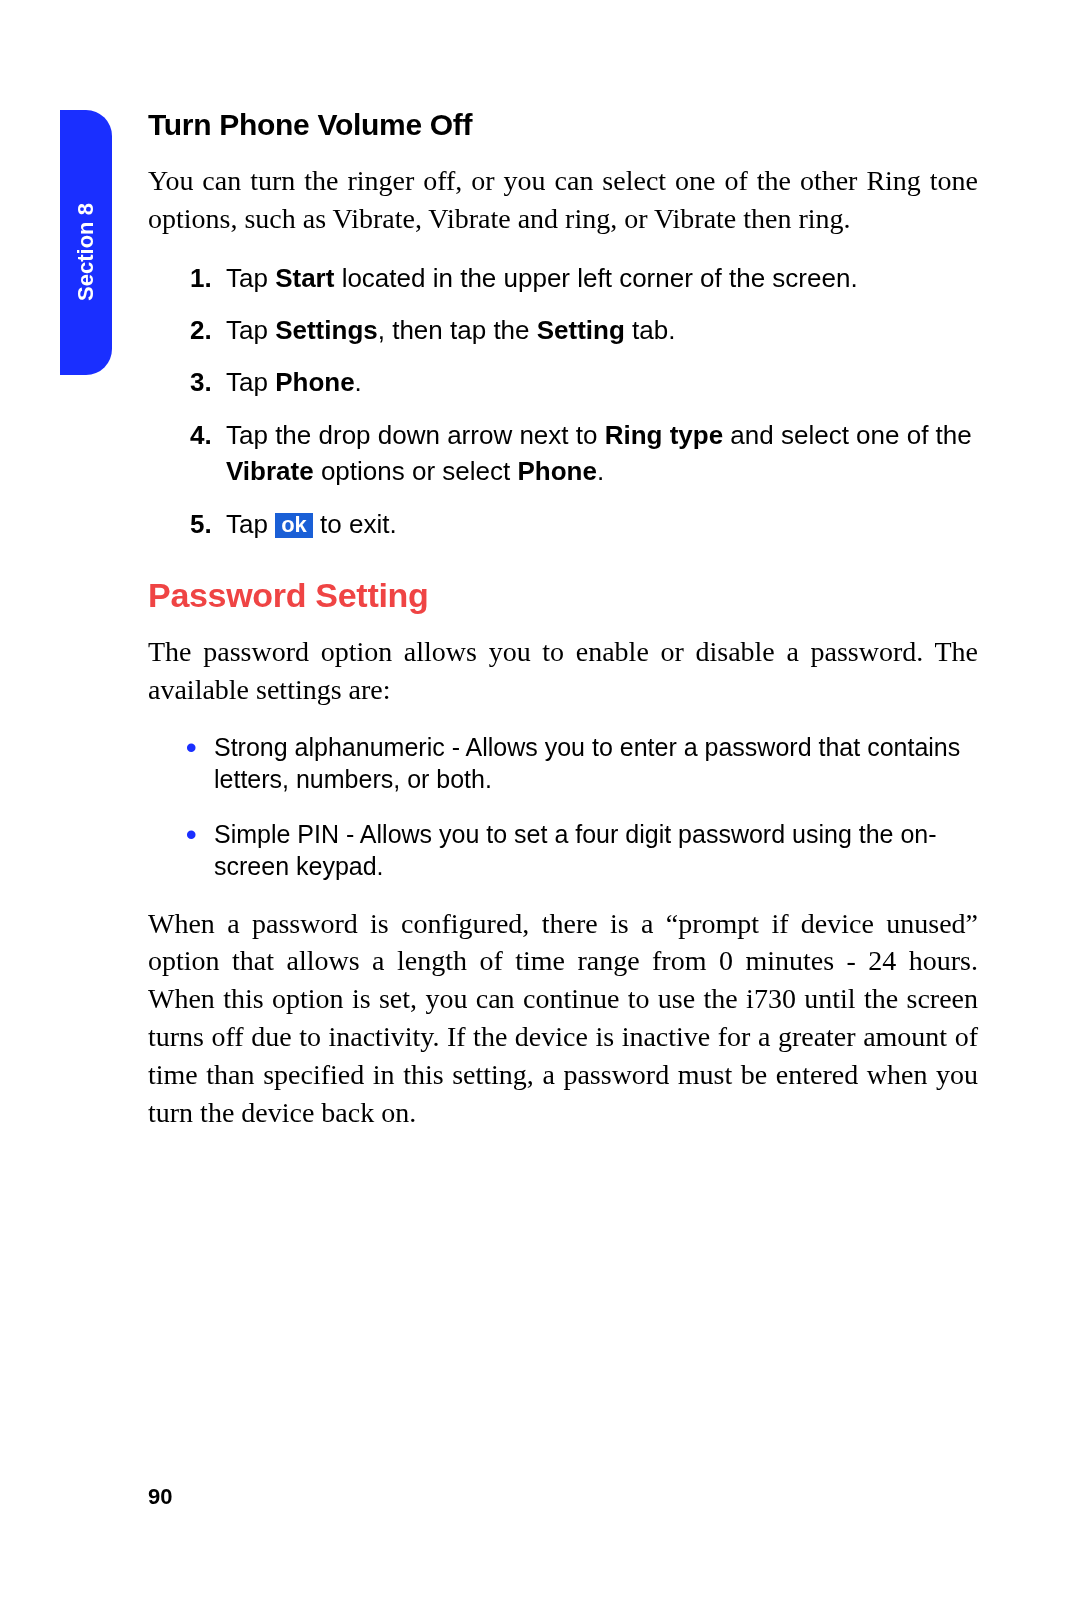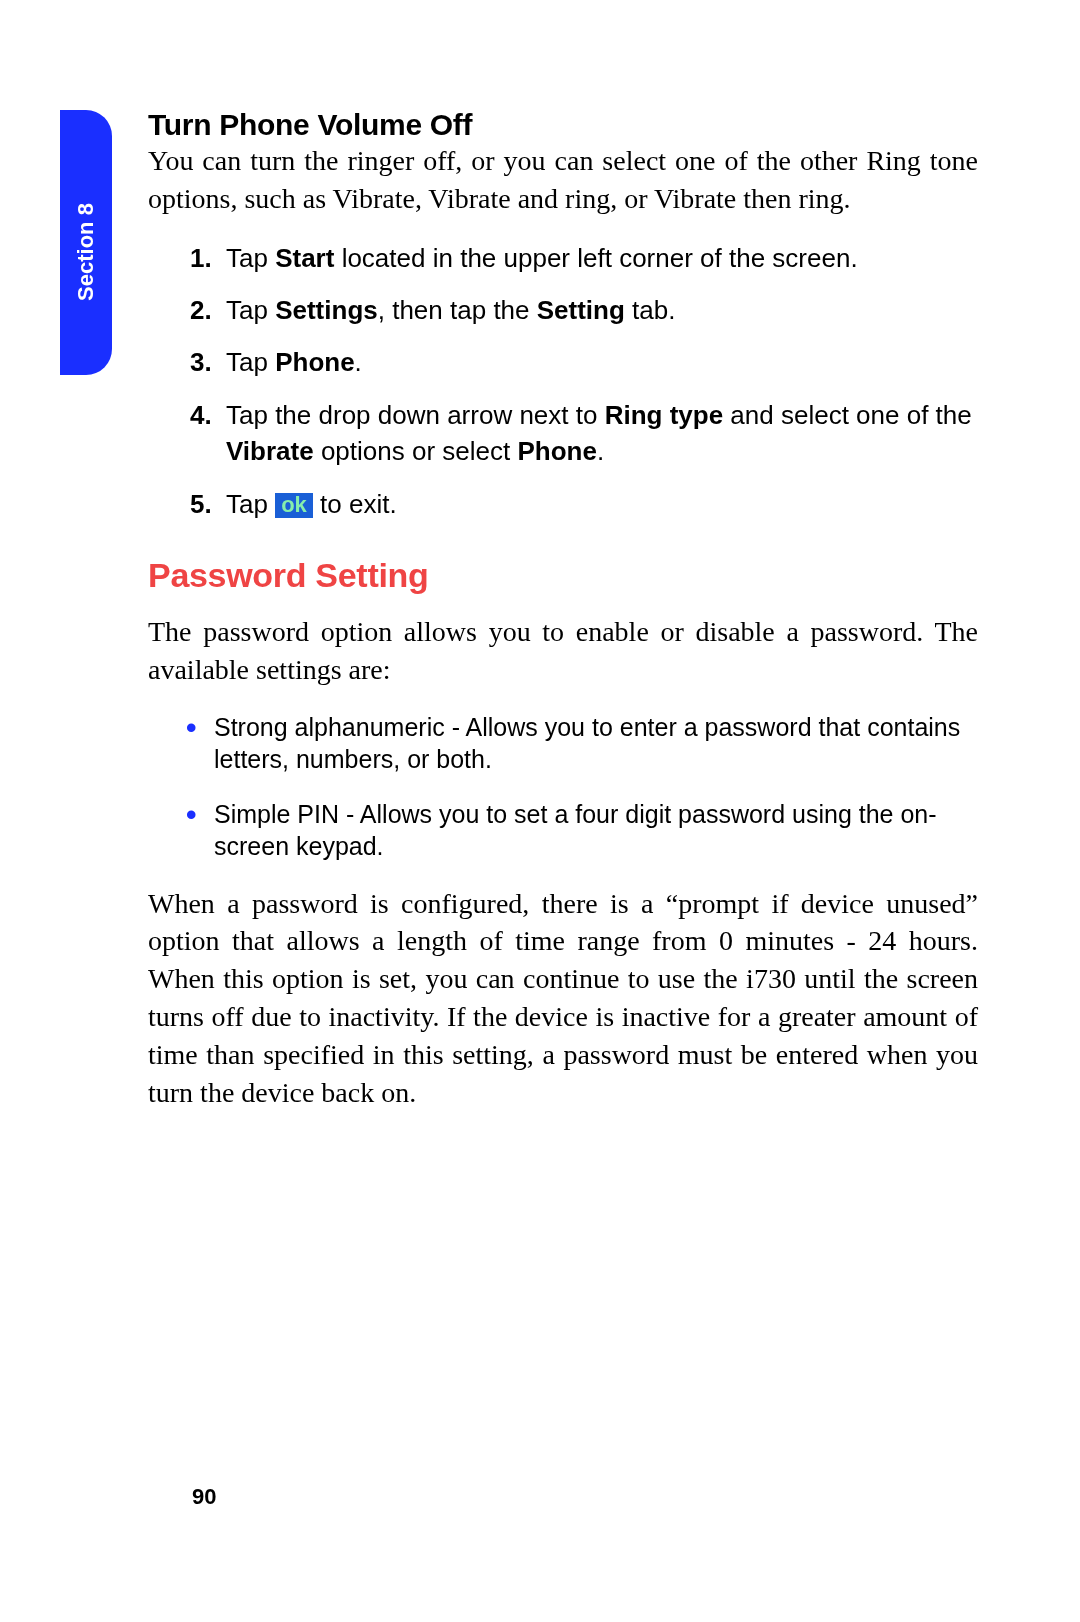--- a/index.html
+++ b/index.html
@@ -41,21 +41,21 @@
   .content {
     position: absolute;
     top: 108px;
     left: 148px;
     width: 830px;
   }
   .sub-heading {
     font-family: Arial, Helvetica, sans-serif;
     font-weight: bold;
     font-size: 30px;
-    margin: 0 0 0 0;
+    margin: 0 0 20px 0;
     letter-spacing: -0.3px;
   }
   .body-serif {
     font-size: 28px;
     line-height: 1.35;
     margin: 0 0 22px 0;
     text-align: justify;
   }
   .steps {
     list-style: none;
@@ -75,21 +75,21 @@
   .steps li::before {
     content: counter(step) ".";
     font-weight: bold;
     position: absolute;
     left: 0;
   }
   .steps li b { font-weight: bold; }
   .ok-badge {
     display: inline-block;
     background: #1a5fd6;
-    color: #86efac;
+    color: #ffffff;
     font-family: Arial, sans-serif;
     font-weight: bold;
     font-size: 22px;
     padding: 1px 6px 2px 6px;
     line-height: 1;
     vertical-align: 1px;
   }
   .section-heading {
     font-family: Arial, Helvetica, sans-serif;
     font-weight: bold;
@@ -120,21 +120,20 @@
     left: -24px;
     top: -3px;
   }
   .page-number {
     position: absolute;
     bottom: 112px;
     left: 148px;
     font-family: Arial, Helvetica, sans-serif;
     font-weight: bold;
     font-size: 22px;
-    margin-left: 44px;
   }
 </style>
 </head>
 <body>
 
 <div class="page">
 
   <div class="section-tab">
     <span class="tab-text">Section 8</span>
   </div>

